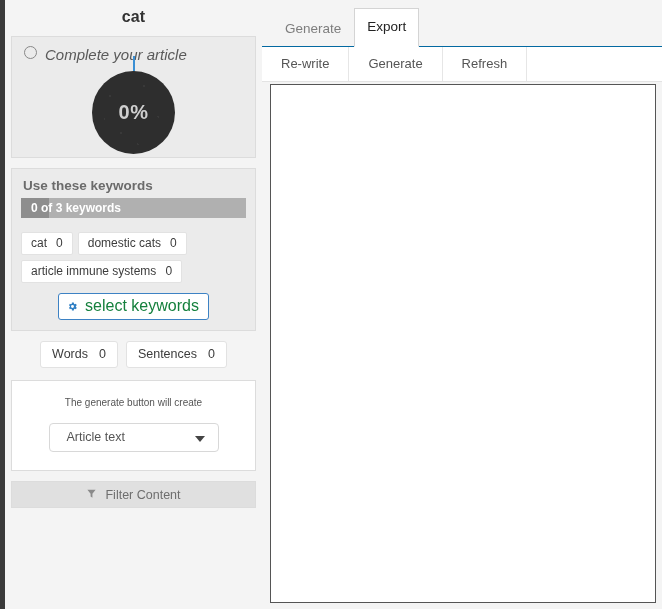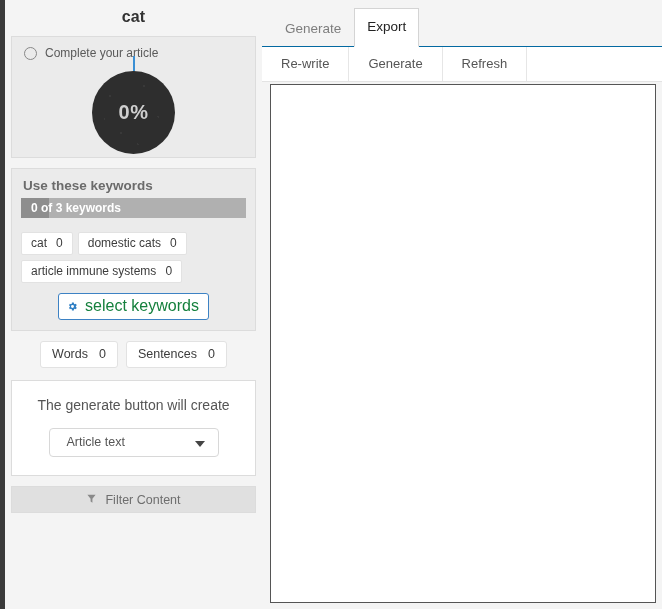--- a/index.html
+++ b/index.html
@@ -58,25 +58,26 @@
   }
 
   
   .progress-card {
     height: 122px;
     position: relative;
     padding: 0;
   }
   .complete-row {
     display: flex;
-    align-items: flex-end;
+    align-items: flex-start;
     gap: 8px;
     padding: 9px 0 0 12px;
-    font-size: 12px;
+    font-size: 15px;
     color: #5a5a5a;
+    font-style: italic;
   }
   .radio-circle {
     width: 13px;
     height: 13px;
     border: 1.3px solid #888;
     border-radius: 50%;
     box-sizing: border-box;
     flex: 0 0 13px;
   }
   .donut-wrap {
@@ -214,21 +215,21 @@
     font-size: 12.5px;
     color: #3c3c3c;
   }
 
   
   .gen-card {
     padding: 16px 10px 18px 10px;
     text-align: center;
   }
   .gen-text {
-    font-size: 14px;
+    font-size: 10px;
     color: #555;
     margin-bottom: 15px;
   }
   .select-wrap {
     position: relative;
     display: inline-block;
   }
   .fake-select {
     width: 170px;
     box-sizing: border-box;

